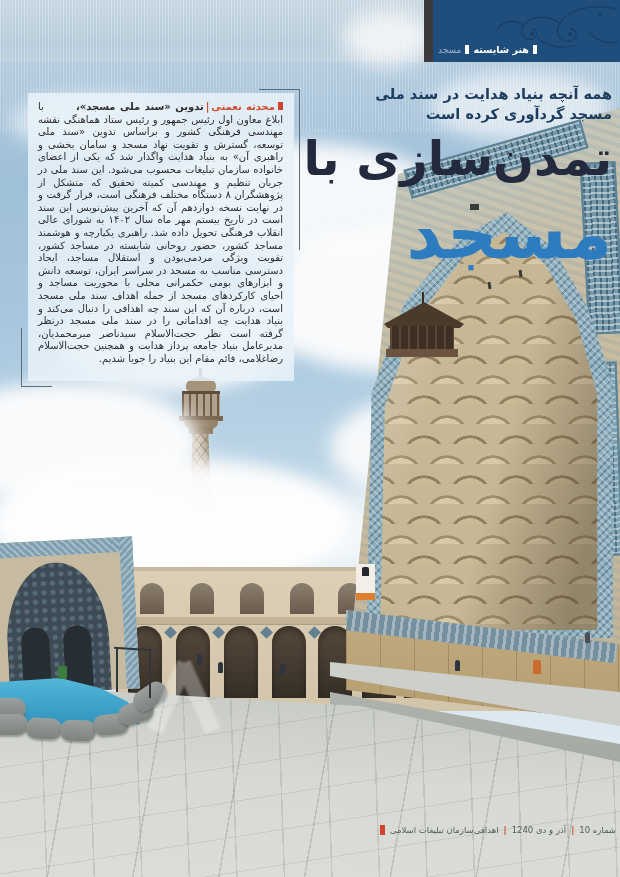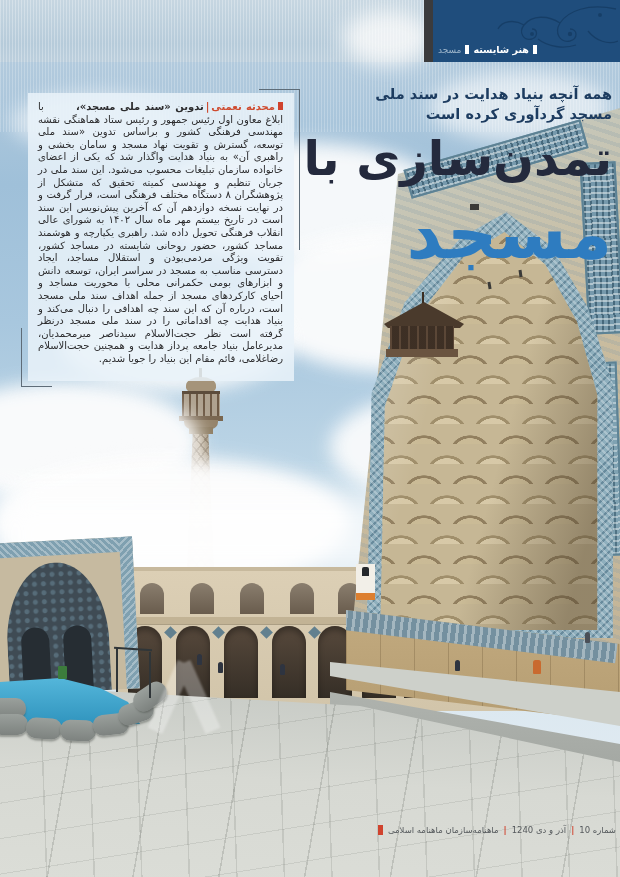--- a/index.html
+++ b/index.html
@@ -332,20 +332,20 @@
     <div class="bracket-tr"></div>
     <div class="bracket-bl"></div>
     <p class="panel-text">
       <span class="byline-sq"></span><span class="byline">محدثه نعمتی</span><span class="byline-sep">|</span><span class="lead">تدوین «سند ملی مسجد»،</span>
       <span>با ابلاغ معاون اول رئیس جمهور و رئیس ستاد هماهنگی نقشه مهندسی فرهنگی کشور و براساس تدوین «سند ملی توسعه، گسترش و تقویت نهاد مسجد و سامان بخشی و راهبری آن» به بنیاد هدایت واگذار شد که یکی از اعضای خانواده سازمان تبلیغات محسوب می‌شود. این سند ملی در جریان تنظیم و مهندسی کمیته تحقیق که متشکل از پژوهشگران ۸ دستگاه مختلف فرهنگی است، قرار گرفت و در نهایت نسخه دوازدهم آن که آخرین پیش‌نویس این سند است در تاریخ بیستم مهر ماه سال ۱۴۰۲ به شورای عالی انقلاب فرهنگی تحویل داده شد. راهبری یکپارچه و هوشمند مساجد کشور، حضور روحانی شایسته در مساجد کشور، تقویت ویژگی مردمی‌بودن و استقلال مساجد، ایجاد دسترسی مناسب به مسجد در سراسر ایران، توسعه دانش و ابزارهای بومی حکمرانی محلی با محوریت مساجد و احیای کارکردهای مسجد از جمله اهداف سند ملی مسجد است، درباره آن که این سند چه اهدافی را دنبال می‌کند و بنیاد هدایت چه اقداماتی را در سند ملی مسجد درنظر گرفته است نظر حجت‌الاسلام سیدناصر میرمحمدیان، مدیرعامل بنیاد جامعه پرداز هدایت و همچنین حجت‌الاسلام رضاغلامی، قائم مقام این بنیاد را جویا شدیم.</span>
     </p>
   </div>
 
   <div class="footer">
     <span class="footer-sq"></span>
-    <span>ماهنامه‌سازمان ماهنامه اسلامی</span>
+    <span>اهدافی‌سازمان تبلیغات اسلامی</span>
     <span class="footer-sep">|</span>
     <span>آذر و دی 1240</span>
     <span class="footer-sep">|</span>
     <span>شماره 10</span>
   </div>
 
 </div>
 
 </body></html>

